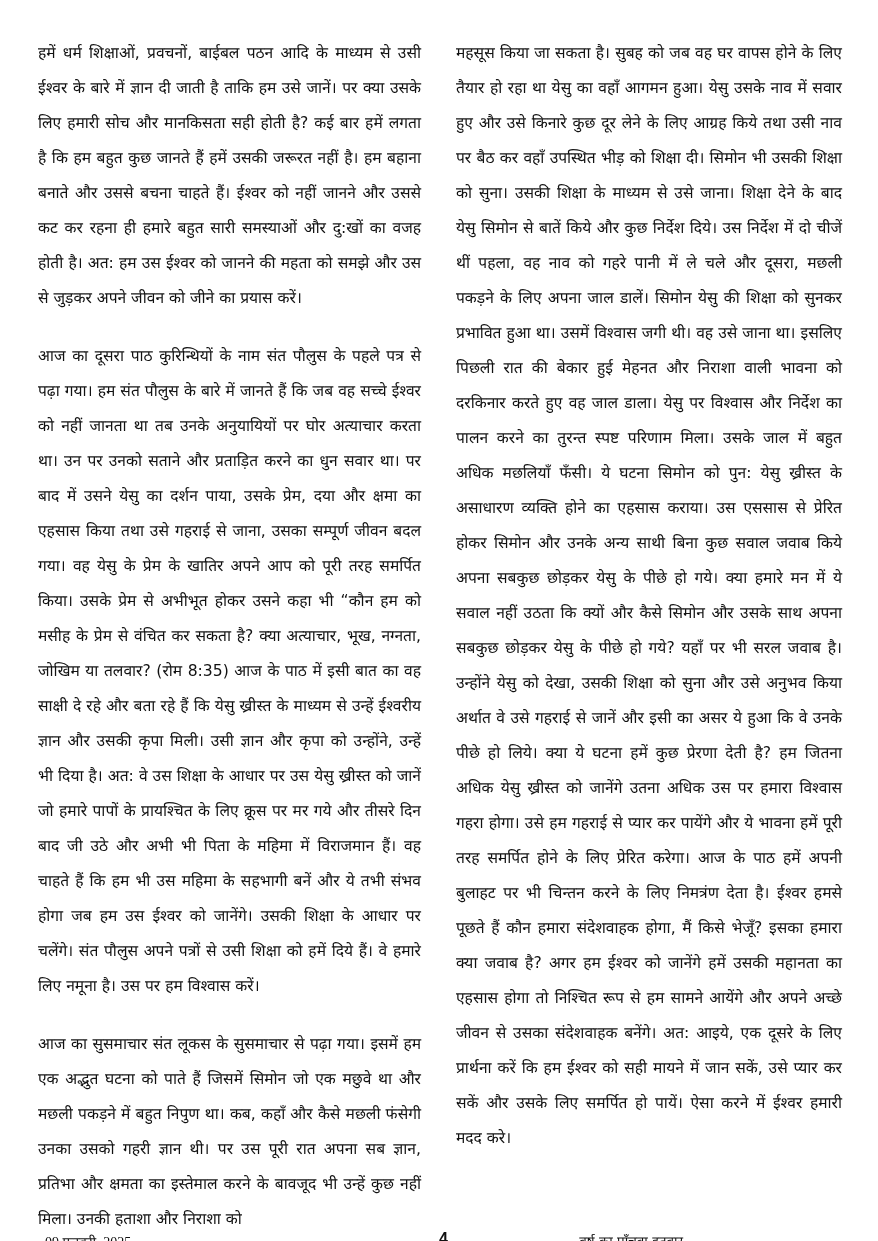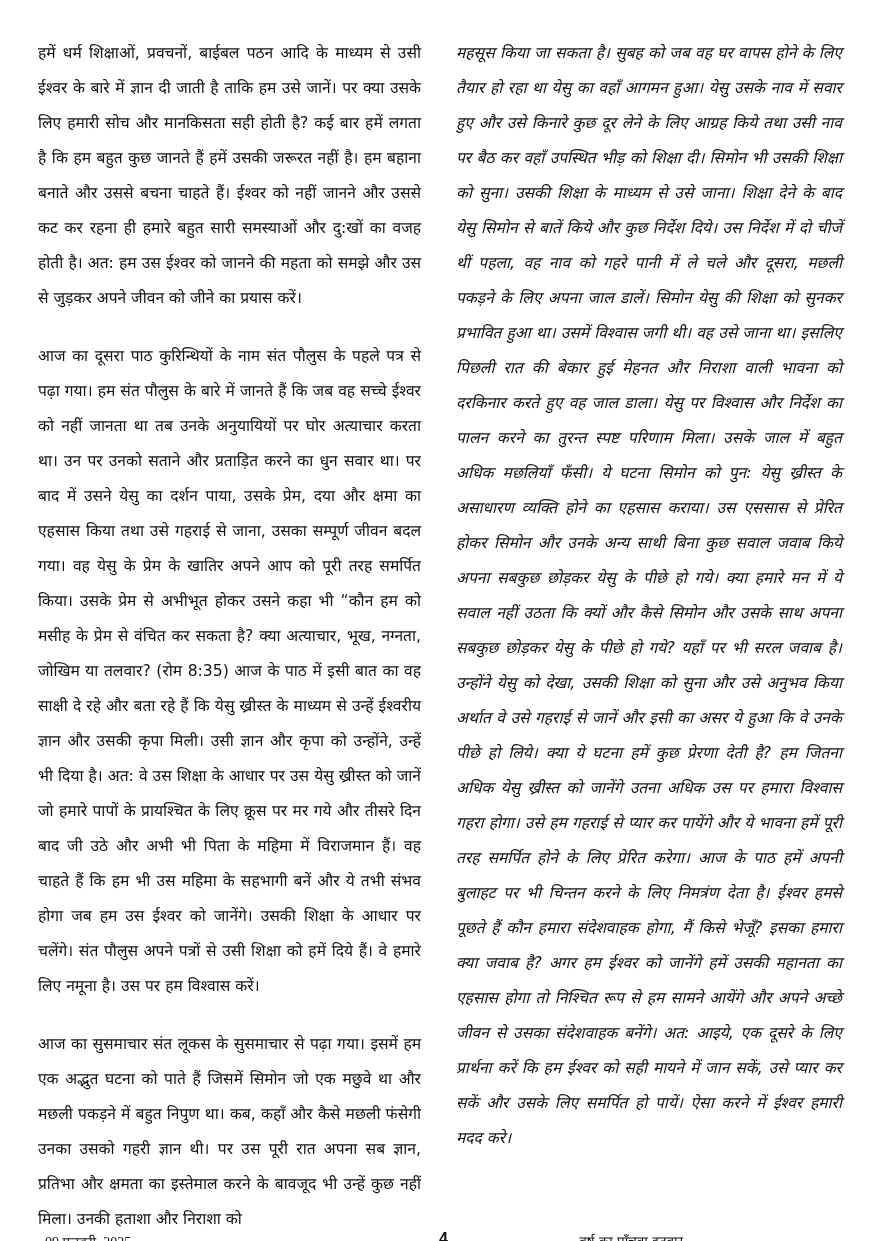--- a/index.html
+++ b/index.html
@@ -29,21 +29,20 @@
       text-align: justify;
       text-justify: inter-word;
     }
     .col-left {
       left: 38px;
       width: 383px;
     }
     .col-right {
       left: 456px;
       width: 386px;
-      font-style: italic;
     }
     .para {
       margin: 0 0 23px 0;
     }
     .footer {
       position: absolute;
       top: 1192px;
       left: 0;
       width: 746px;
       height: 24px;

